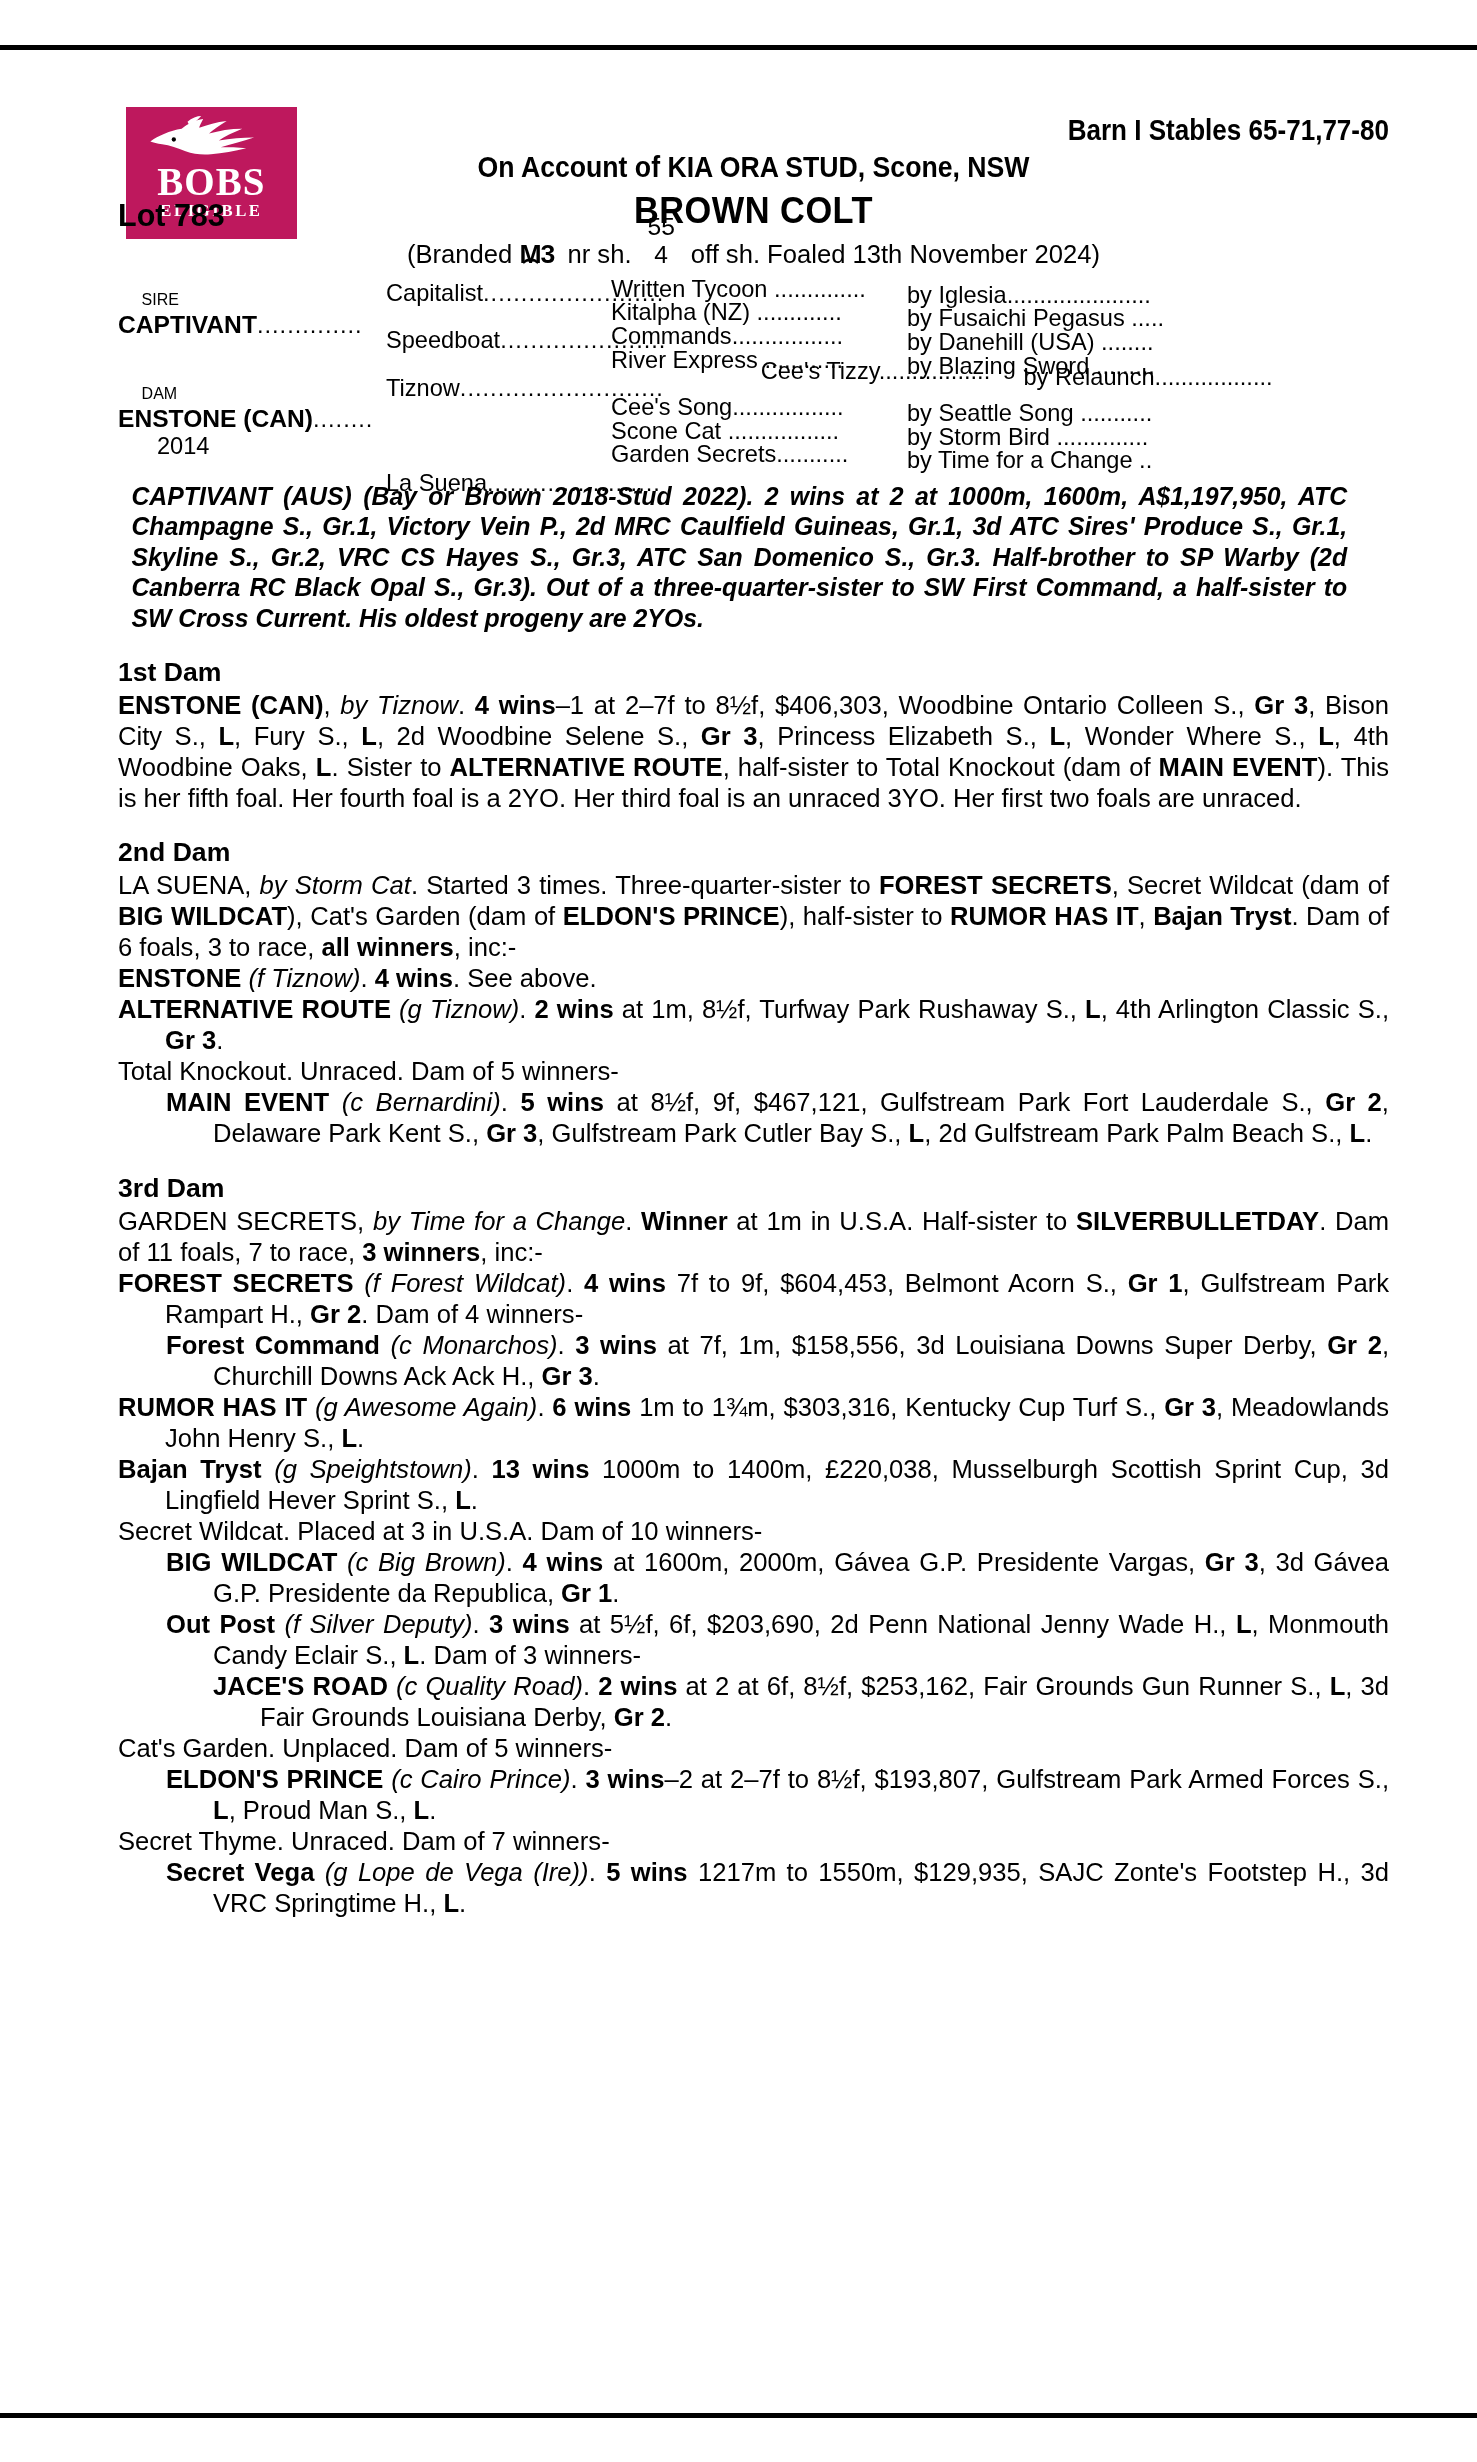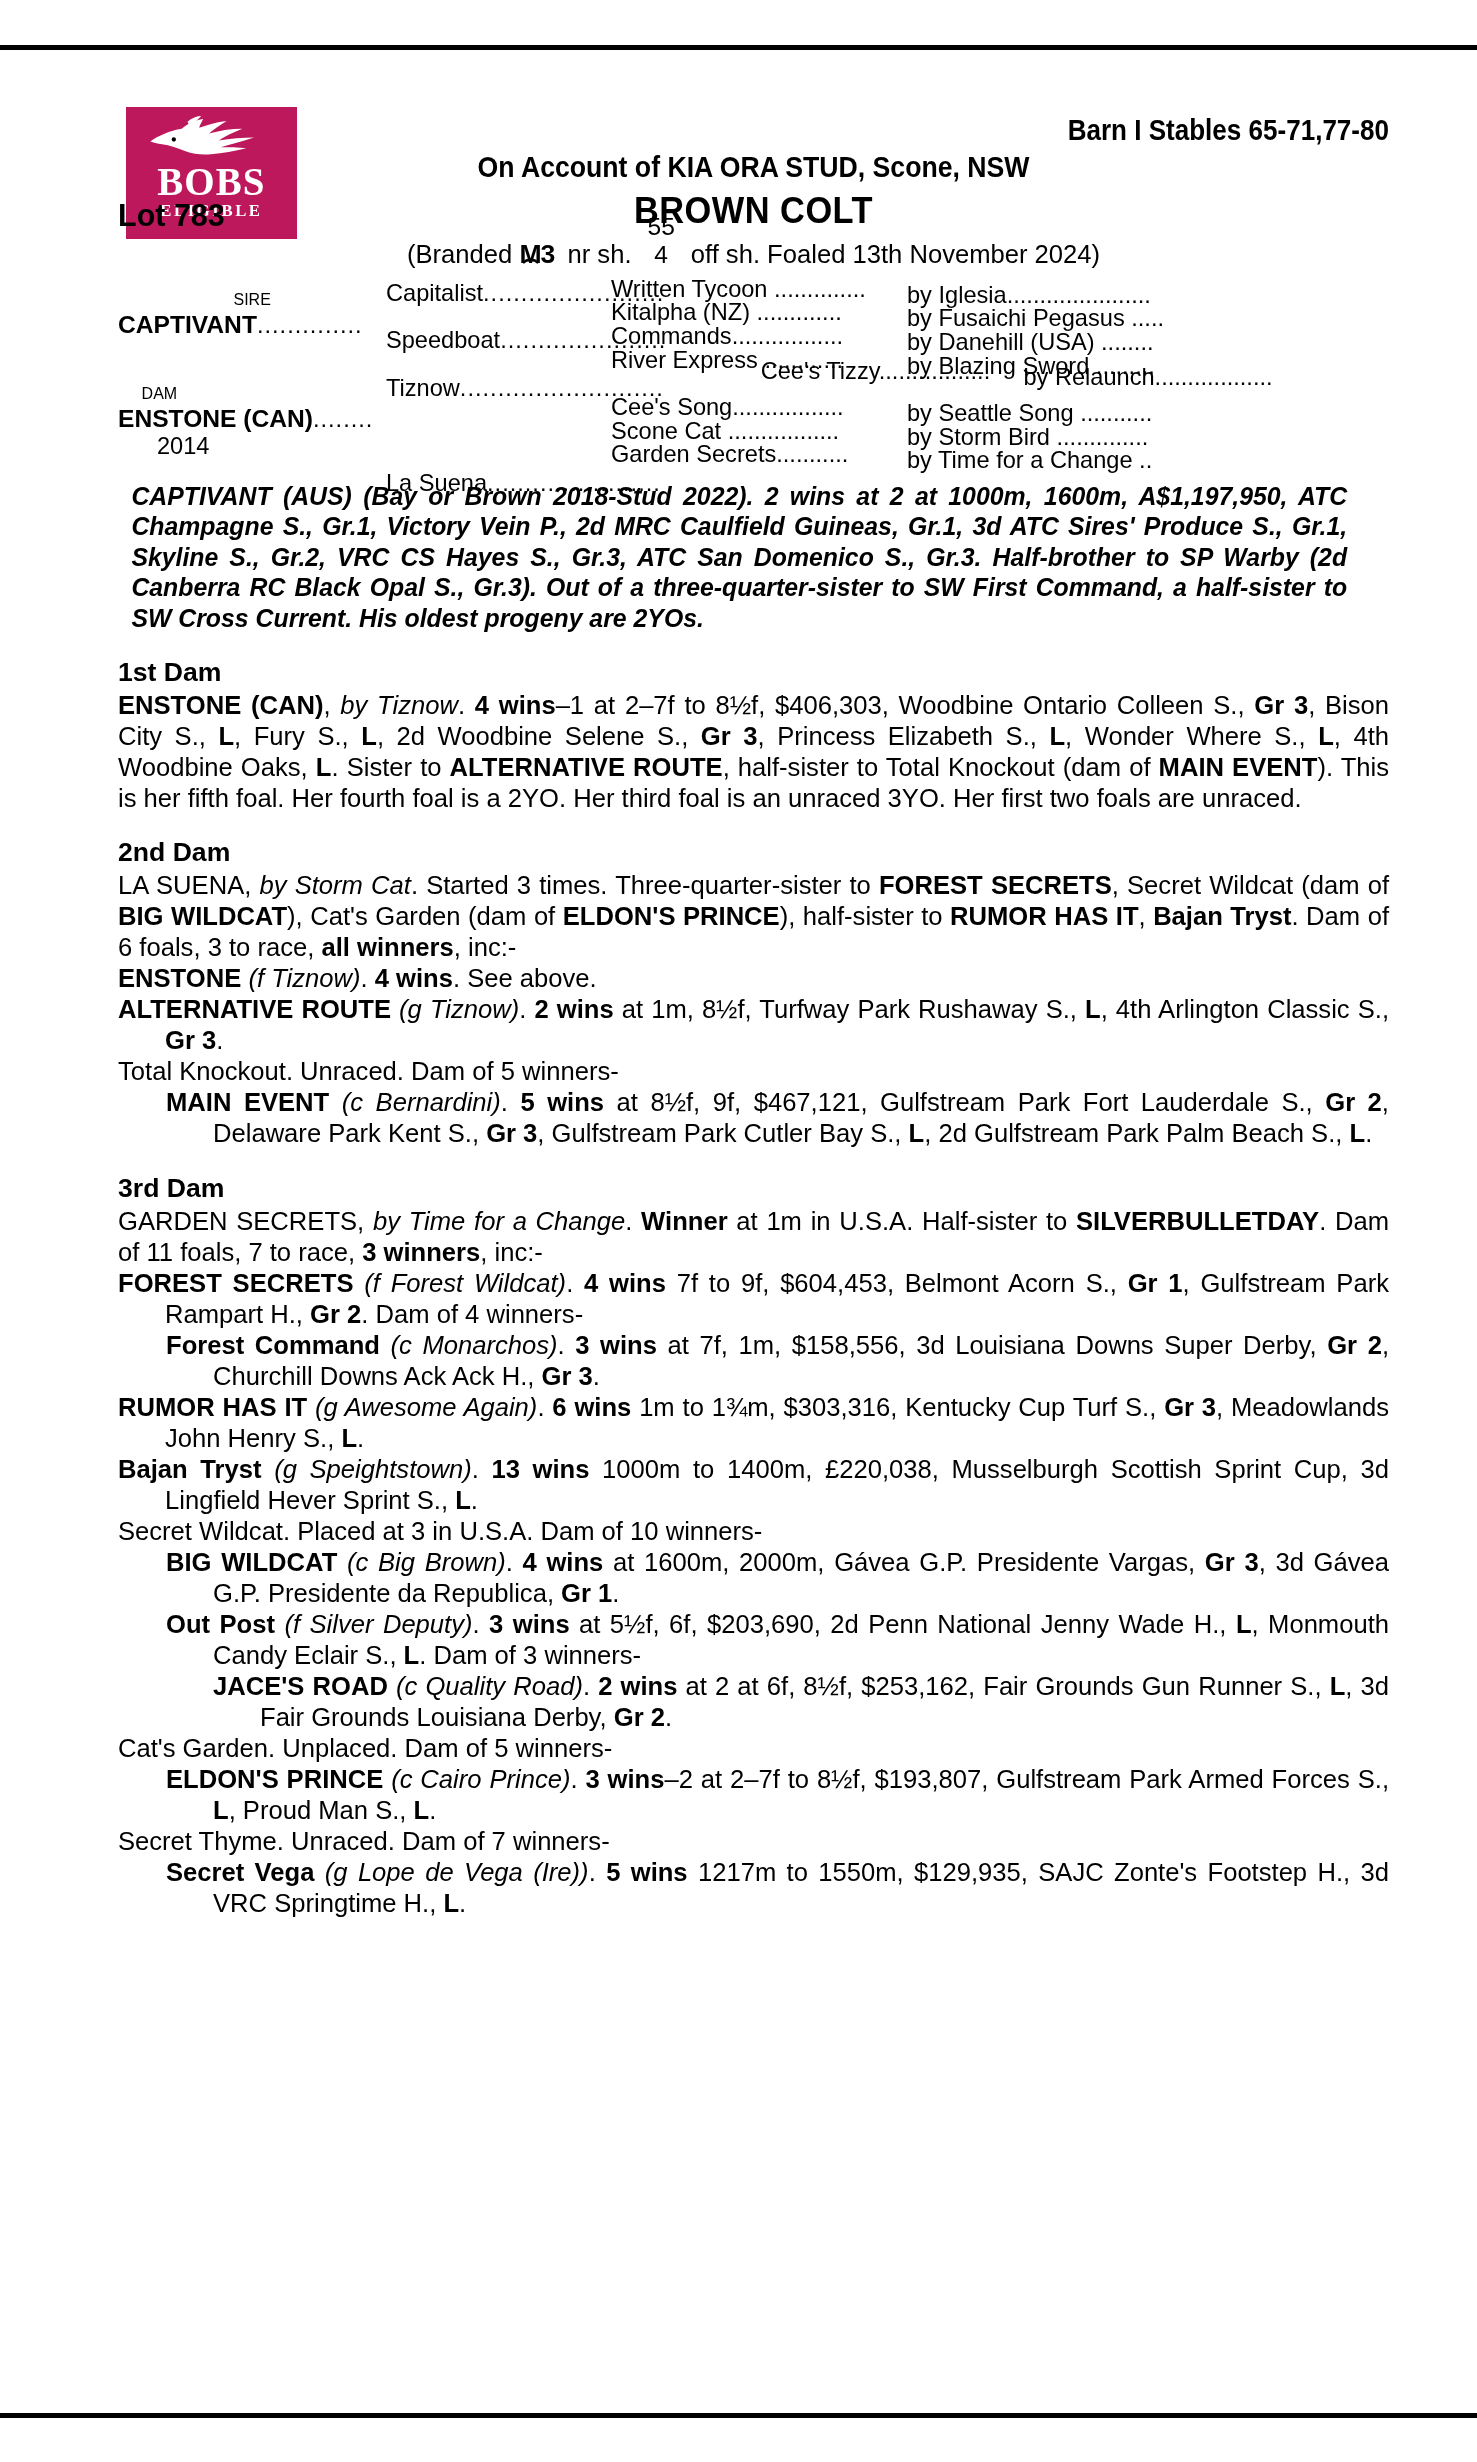--- a/index.html
+++ b/index.html
@@ -192,21 +192,21 @@
   }
   .ped-label::first-letter { font-size: 22.7px; }
   .ped-sire-name, .ped-dam-name {
     font-weight: 700;
     font-size: 24.6px;
   }
   .ped-year {
     padding-left: 39px;
     font-size: 23.6px;
   }
-  .sire-grp { position: absolute; top: 7.9px; left: 0; text-align: center; }
+  .sire-grp { position: absolute; top: 7.9px; left: 0; }
   .dam-grp  { position: absolute; top: 102px; left: 0; }
 
   .dots { letter-spacing: 1px; }
 
   .ped-mid {
     position: absolute;
     left: 268px;
     top: 0;
     width: 217px;
   }

